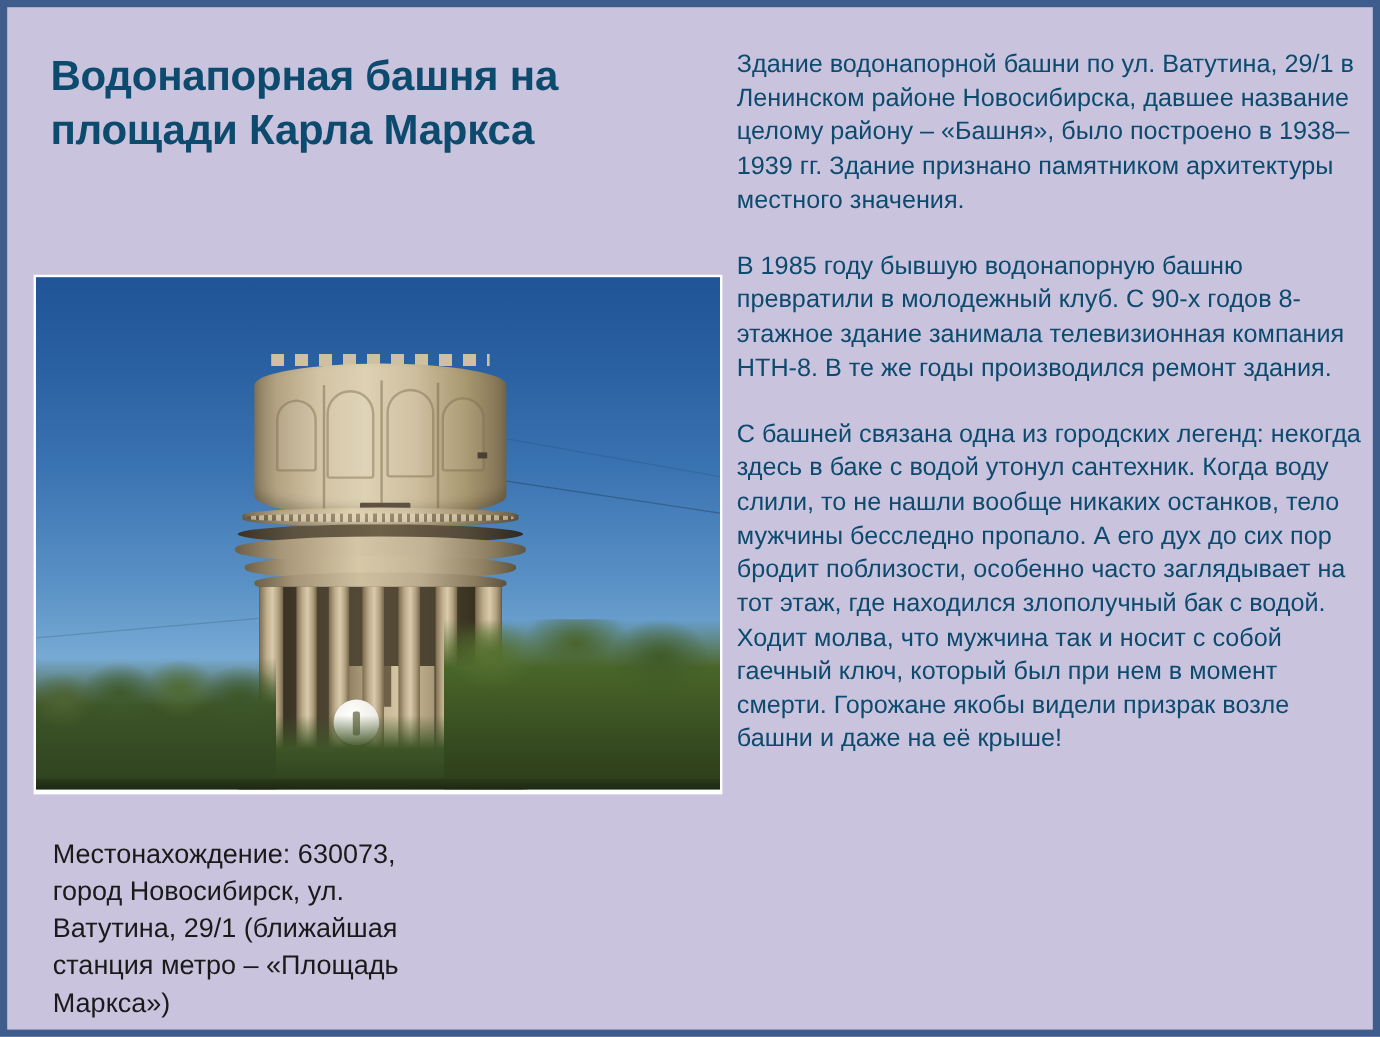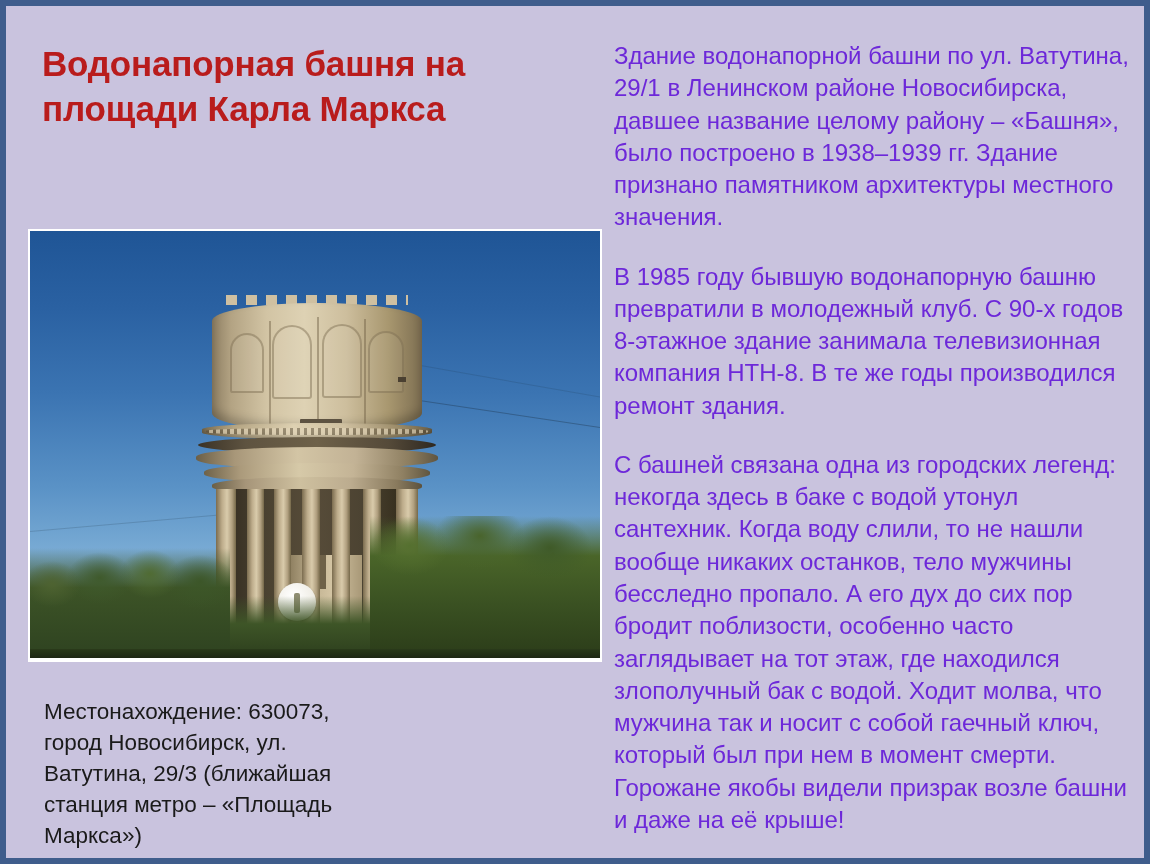--- a/index.html
+++ b/index.html
@@ -34,21 +34,21 @@
   }
 
   .slide-title {
     position: absolute;
     left: 20px;
     top: 36px;
     width: 480px;
     font-size: 35px;
     font-weight: bold;
     line-height: 1.28;
-    color: #b91c1c;
+    color: #0c4a6e;
     letter-spacing: -0.2px;
   }
 
   
   .photo-frame {
     position: absolute;
     left: 6px;
     top: 223px;
     width: 574px;
     height: 433px;
@@ -330,23 +330,23 @@
   }
 
   
   .right-col {
     position: absolute;
     left: 608px;
     top: 34px;
     width: 528px;
   }
   .body-par {
-    font-size: 24px;
+    font-size: 21px;
     line-height: 1.345;
-    color: #6d28d9;
+    color: #0c4a6e;
     margin-bottom: 27px;
   }
   .body-par:last-child { margin-bottom: 0; }
 </style>
 </head>
 <body>
 
 <div class="slide">
 
   <div class="left-col">
@@ -400,21 +400,21 @@
         </div>
 
         <div class="far-roof"></div>
         <div class="trees-mid"></div>
         <div class="trees-left"></div>
         <div class="trees-right"></div>
         <div class="ground-strip"></div>
       </div>
     </div>
 
-    <p class="photo-caption">Местонахождение: 630073, город Новосибирск, ул. Ватутина, 29/3 (ближайшая станция метро – «Площадь Маркса»)</p>
+    <p class="photo-caption">Местонахождение: 630073, город Новосибирск, ул. Ватутина, 29/1 (ближайшая станция метро – «Площадь Маркса»)</p>
   </div>
 
   <div class="right-col">
     <p class="body-par">Здание водонапорной башни по ул. Ватутина, 29/1 в Ленинском районе Новосибирска, давшее название целому району – «Башня», было построено в 1938–1939 гг. Здание признано памятником архитектуры местного значения.</p>
     <p class="body-par">В 1985 году бывшую водонапорную башню превратили в молодежный клуб. С 90-х годов 8-этажное здание занимала телевизионная компания НТН-8. В те же годы производился ремонт здания.</p>
     <p class="body-par">С башней связана одна из городских легенд: некогда здесь в баке с водой утонул сантехник. Когда воду слили, то не нашли вообще никаких останков, тело мужчины бесследно пропало. А его дух до сих пор бродит поблизости, особенно часто заглядывает на тот этаж, где находился злополучный бак с водой. Ходит молва, что мужчина так и носит с собой гаечный ключ, который был при нем в момент смерти. Горожане якобы видели призрак возле башни и даже на её крыше!</p>
   </div>
 
 </div>
 

